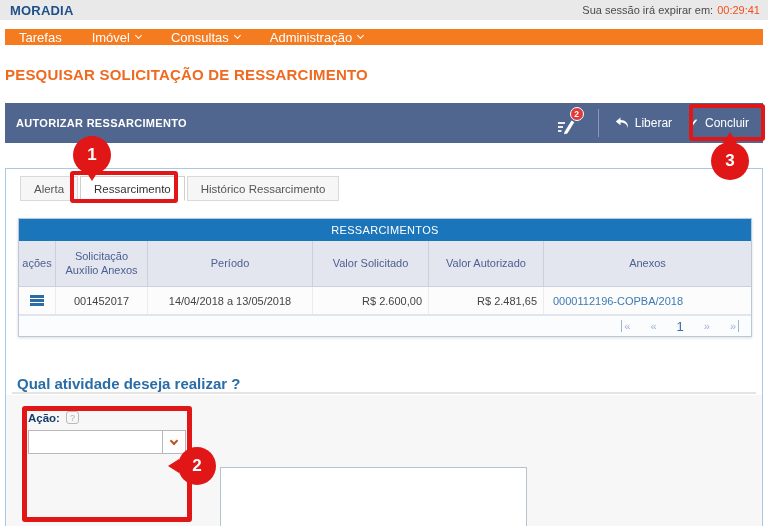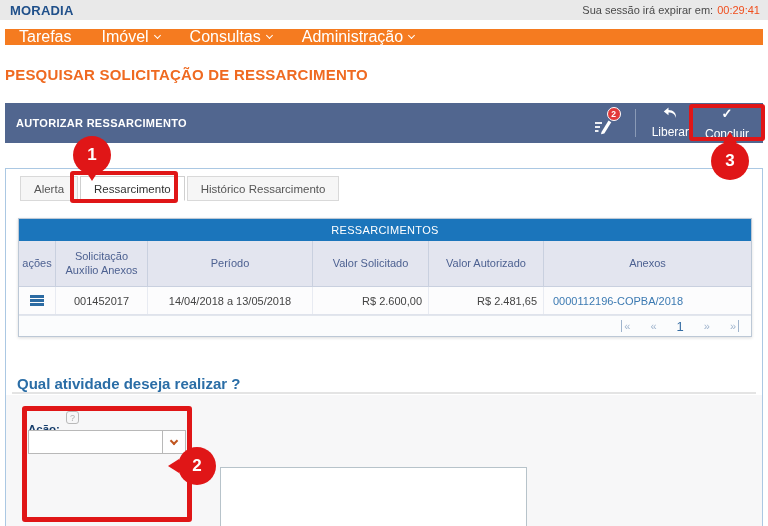--- a/index.html
+++ b/index.html
@@ -8,41 +8,41 @@
 
   
   .top-header { position:absolute; left:0; top:0; width:768px; height:20px; background:#e9e9e9;
     display:flex; align-items:center; justify-content:space-between; padding:0 8px 0 10px; }
   .app-title { font-size:13px; font-weight:bold; color:#20508a; letter-spacing:.2px; }
   .session { font-size:11px; color:#4a4a4a; }
   .session .timer { color:#f04e1d; margin-left:4px; }
 
   
   .nav { position:absolute; left:5px; top:29px; width:758px; height:16px; background:#f57b20;
-    display:flex; align-items:center; font-size:16px; color:#fff; }
+    display:flex; align-items:center; font-size:13px; color:#fff; }
   .nav-item { display:flex; align-items:center; height:100%; padding:0 15px; cursor:pointer; }
   .nav-item:first-child { padding-left:14px; }
   .chev { display:inline-block; width:5px; height:5px; border-right:1.5px solid #fff; border-bottom:1.5px solid #fff;
     transform:rotate(45deg); margin-left:6px; margin-top:-3px; }
 
   
   .page-title { position:absolute; left:5px; top:66px; font-size:15px; font-weight:bold; color:#ef6a21; letter-spacing:.2px; }
 
   
   .toolbar { position:absolute; left:5px; top:103px; width:758px; height:40px; background:#51668f;
     display:flex; align-items:center; color:#fff; }
   .toolbar-title { flex:1; font-size:11px; font-weight:bold; letter-spacing:.3px; padding-left:11px; }
   .tb-right { display:flex; align-items:center; gap:16px; padding-right:14px; }
   .sig-wrap { position:relative; width:26px; height:26px; }
   .sig-wrap svg { position:absolute; left:0; bottom:1px; }
   .badge { position:absolute; top:-3px; right:-2px; width:14px; height:14px; border-radius:50%;
     background:#e23a3a; border:1.5px solid #fff; color:#fff; font-size:8.5px; font-weight:bold;
     display:flex; align-items:center; justify-content:center; }
   .tb-divider { width:1px; height:28px; background:#8a9ab6; }
-  .tb-btn { display:flex; align-items:center; gap:6px; font-size:12px; color:#fff; cursor:pointer; white-space:nowrap;flex-direction:column; }
+  .tb-btn { display:flex; align-items:center; gap:6px; font-size:12px; color:#fff; cursor:pointer; white-space:nowrap; }
   .check-icon::before { content:"\2713"; font-size:13px; font-weight:bold; }
 
   
   .panel { position:absolute; left:5px; top:168px; width:758px; height:400px;
     background:#fff; border:1px solid #abc8e3; }
 
   
   .tabs { position:absolute; left:14px; top:7px; display:flex; gap:2px; }
   .tab { height:25px; line-height:24px; padding:0 13px; font-size:11.5px; color:#555;
     background:#f6f6f6; border:1px solid #d9d9d9; cursor:pointer; white-space:nowrap; }
@@ -73,21 +73,21 @@
   .pg-first::before { content:"\00AB"; border-left:1.5px solid #9fb4cd; padding-left:2px; }
   .pg-prev::before { content:"\00AB"; }
   .pg-next::before { content:"\00BB"; }
   .pg-last::before { content:"\00BB"; border-right:1.5px solid #9fb4cd; padding-right:2px; }
   .pg-page { font-size:13px; color:#366da3; }
 
   
   .activity-q { position:absolute; left:11px; top:206px; font-size:15px; font-weight:bold; color:#2a6da6; }
   .activity-hr { position:absolute; left:6px; right:6px; top:223px; border-top:2px solid #e4e4e4; }
   .gray-zone { position:absolute; left:0; right:0; top:226px; height:180px; background:#f7f7f8; }
-  .acao-label { position:absolute; left:22px; top:254px; font-size:11.5px; font-weight:bold; color:#163d6b; }
+  .acao-label { position:absolute; left:22px; top:243px; font-size:11.5px; font-weight:bold; color:#163d6b; }
   .help-icon { position:absolute; left:60px; top:242px; width:13px; height:13px; border:1px solid #b9b9b9;
     border-radius:3px; color:#b0b0b0; font-size:9px; display:flex; align-items:center; justify-content:center; background:#f7f7f8; }
   .help-icon::before { content:"?"; }
   .select { position:absolute; left:22px; top:261px; width:158px; height:24px; background:#fff;
     border:1px solid #b8b8b8; cursor:pointer; }
   .select-value { position:absolute; left:6px; top:0; line-height:22px; font-size:11px; color:#333; }
   .select-arrow { position:absolute; right:0; top:0; width:23px; height:22px; border-left:1px solid #b8b8b8;
     display:flex; align-items:center; justify-content:center; background:#fefefe; }
   .select-arrow .chev2 { width:6px; height:6px; border-right:2px solid #c0551f; border-bottom:2px solid #c0551f;
     transform:rotate(45deg); margin-top:-3px; }

